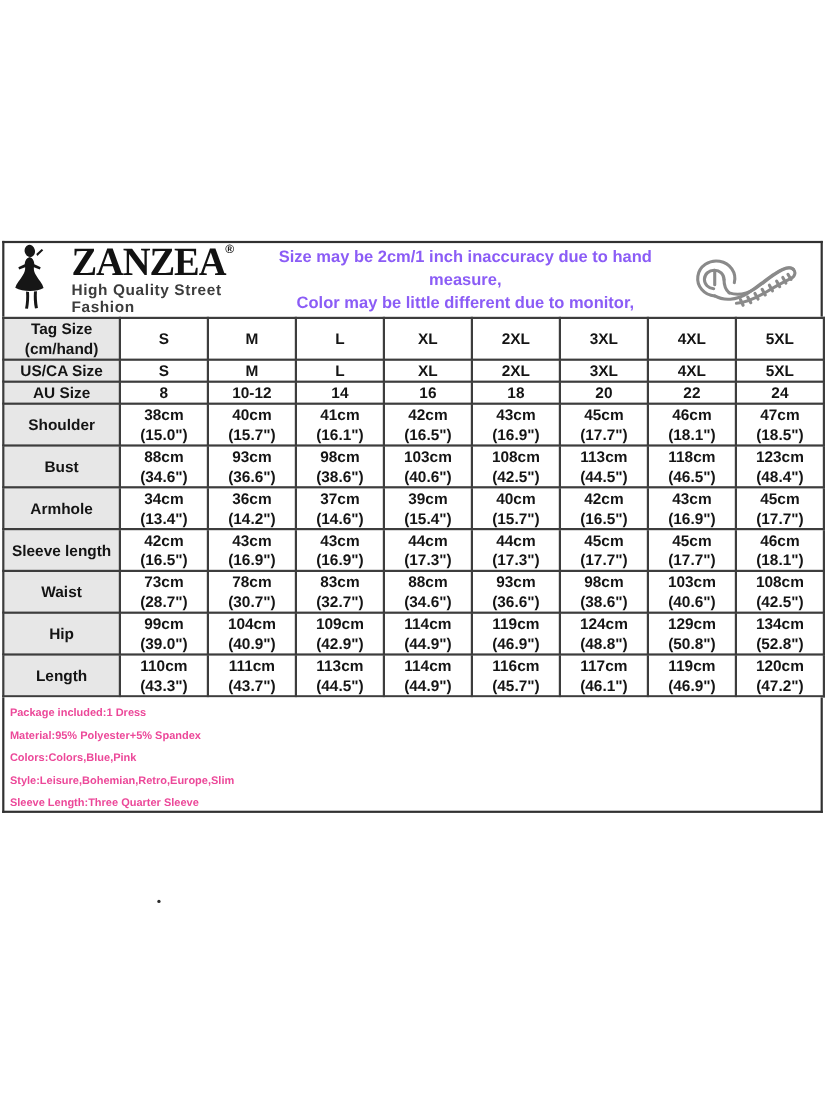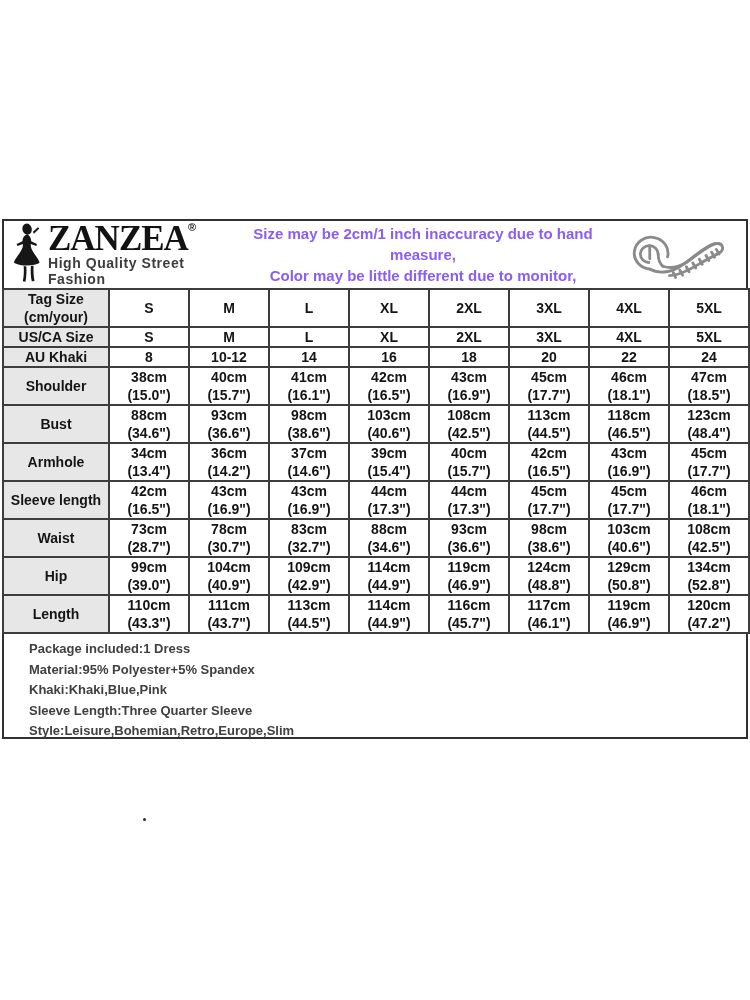--- a/index.html
+++ b/index.html
@@ -7,21 +7,21 @@
     width:750px;height:1000px;position:relative;background:#ffffff;
     font-family:"Liberation Sans",sans-serif;color:#1a1a1a;
   }
   .content{position:absolute;left:2px;top:219px;width:746px;}
 
   
   .header-box{
     box-sizing:border-box;border:2px solid #313131;border-bottom:none;
     height:69px;display:flex;align-items:center;background:#fff;
   }
-  .logo{flex:none;width:224px;display:flex;align-items:center;padding-left:6px;}
+  .logo{flex:none;width:224px;display:flex;align-items:center;padding-left:6px;gap:17px;}
   .logo-figure{flex:none;margin-right:2px;}
   .logo-text{display:flex;flex-direction:column;}
   .brand-row{white-space:nowrap;}
   .brand{
     font-family:"Liberation Serif",serif;font-weight:700;font-size:35px;
     line-height:32px;letter-spacing:-1px;color:#121212;display:inline-block;
     transform:scaleY(1.04);
   }
   .reg{font-size:11px;font-weight:700;vertical-align:top;position:relative;top:-2px;color:#121212;}
   .tagline{font-size:14px;font-weight:700;color:#3c3c3c;letter-spacing:0.55px;margin-top:0;}
@@ -41,21 +41,21 @@
   tr.r-tag{height:30px;border-radius:11px;}
   tr.r-single{height:18px;}
   tr.r-double{height:38px;}
   .size-table td div,.size-table th div{line-height:18px;}
 
   
   .details-box{
     box-sizing:border-box;border:2px solid #313131;border-top:none;
     height:105px;padding:5px 5px 0;background:#fff;
   }
-  .details-box .detail-line{font-weight:700;font-size:13px;line-height:20.5px;color:#404040;margin-left:20px;}
+  .details-box .detail-line{font-weight:700;font-size:10px;line-height:20.5px;color:#ec4899;}
 
   .stray-dot{position:absolute;left:143px;top:818px;width:3px;height:3px;border-radius:50%;background:#2b2b2b;}
 </style>
 </head>
 <body>
 
 <div class="content">
 
   <div class="header-box">
     <div class="logo">
@@ -121,21 +121,21 @@
         <col class="c-size">
       <col class="c-size">
         <col class="c-size">
         <col class="c-size">
         <col class="c-size">
     </colgroup>
     <tbody>
         <tr class="r-tag">
           <th>
             <div>Tag Size</div>
-            <div>(cm/your)</div>
+            <div>(cm/hand)</div>
           </th>
           <td>
             <div>S</div>
           </td>
           <td>
             <div>M</div>
           </td>
           <td>
             <div>L</div>
           </td>
@@ -179,21 +179,21 @@
           </td>
           <td>
             <div>4XL</div>
           </td>
           <td>
             <div>5XL</div>
           </td>
         </tr>
         <tr class="r-single">
           <th>
-            <div>AU Khaki</div>
+            <div>AU Size</div>
           </th>
           <td>
             <div>8</div>
           </td>
           <td>
             <div>10-12</div>
           </td>
           <td>
             <div>14</div>
           </td>
@@ -471,20 +471,20 @@
             <div>120cm</div>
             <div>(47.2")</div>
           </td>
         </tr>
       </tbody>
   </table>
 
   <div class="details-box">
     <div class="detail-line">Package included:1 Dress</div>
     <div class="detail-line">Material:95% Polyester+5% Spandex</div>
-    <div class="detail-line">Khaki:Khaki,Blue,Pink</div>
+    <div class="detail-line">Colors:Colors,Blue,Pink</div>
+    <div class="detail-line">Style:Leisure,Bohemian,Retro,Europe,Slim</div>
     <div class="detail-line">Sleeve Length:Three Quarter Sleeve</div>
-    <div class="detail-line">Style:Leisure,Bohemian,Retro,Europe,Slim</div>
   </div>
 
 </div>
 
 <div class="stray-dot"></div>
 
 </body></html>

